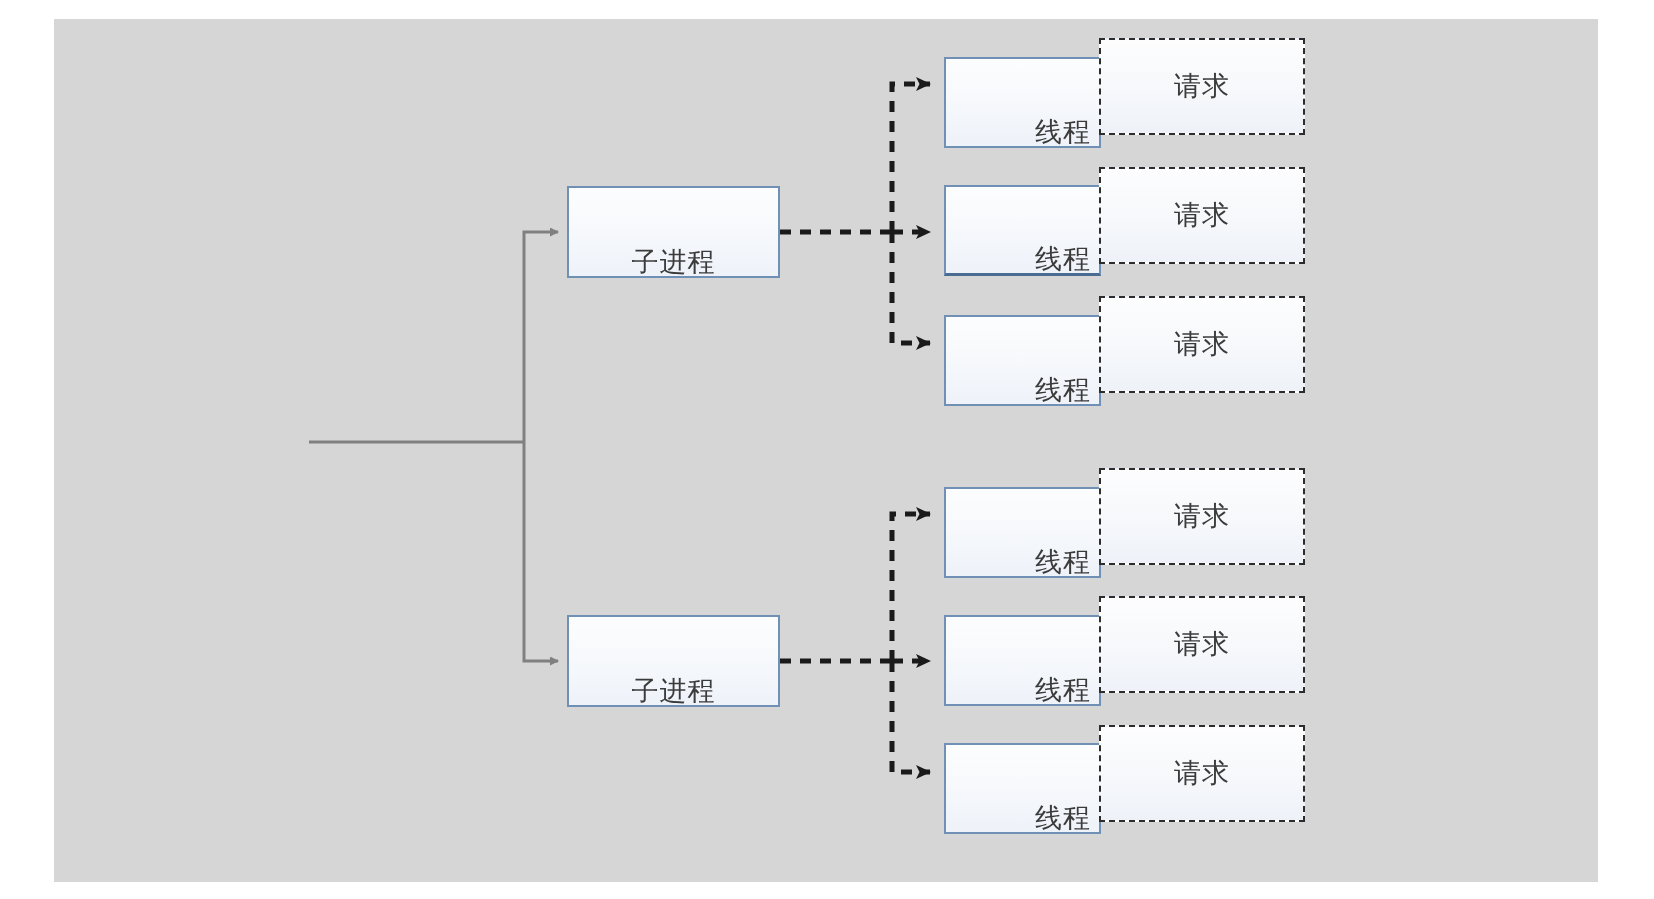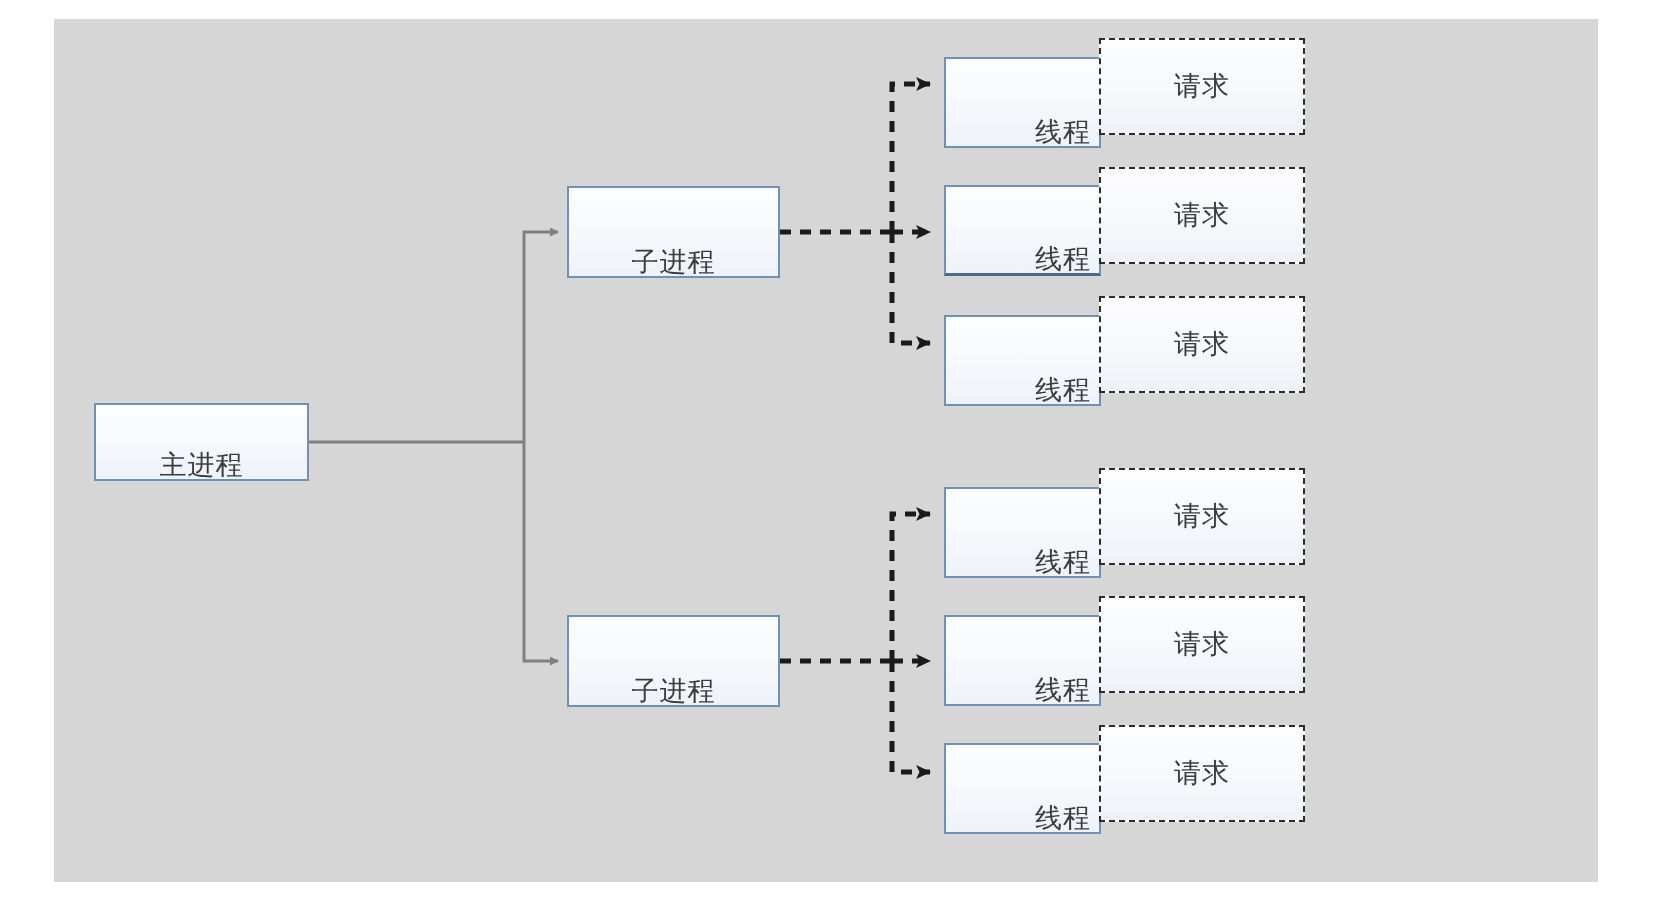--- a/index.html
+++ b/index.html
@@ -101,23 +101,20 @@
     </g>
 
     <g>
       <path d="M726,642 L838,642" stroke="#1a1a1a" stroke-width="5" stroke-dasharray="11 9" fill="none"></path>
       <path d="M838,642 L838,495 L876,495" stroke="#1a1a1a" stroke-width="5" stroke-dasharray="11 9" fill="none" marker-end="url(#arrow-black)"></path>
       <path d="M838,642 L876,642" stroke="#1a1a1a" stroke-width="5" stroke-dasharray="11 9" fill="none" marker-end="url(#arrow-black)"></path>
       <path d="M838,642 L838,753 L876,753" stroke="#1a1a1a" stroke-width="5" stroke-dasharray="11 9" fill="none" marker-end="url(#arrow-black)"></path>
     </g>
   </svg>
 
-  <div class="node solid-box z-thread" id="main-process" style="left: 40px; top: 384px; width: 215px; height: 78px;">
-    <span>主进程</span>
-  </div>
 
   <div class="node solid-box z-thread" id="child-process-0" style="left: 513px; top: 167px; width: 213px; height: 92px;">
     <span>子进程</span>
   </div>
   <div class="node solid-box z-thread" id="child-process-1" style="left: 513px; top: 596px; width: 213px; height: 92px;">
     <span>子进程</span>
   </div>
 
   <div class="node solid-box z-thread" id="thread-0" style="left: 890px; top: 38px; width: 157px; height: 91px; justify-content: flex-end; padding-right: 8px;">
     <span>线程</span>

